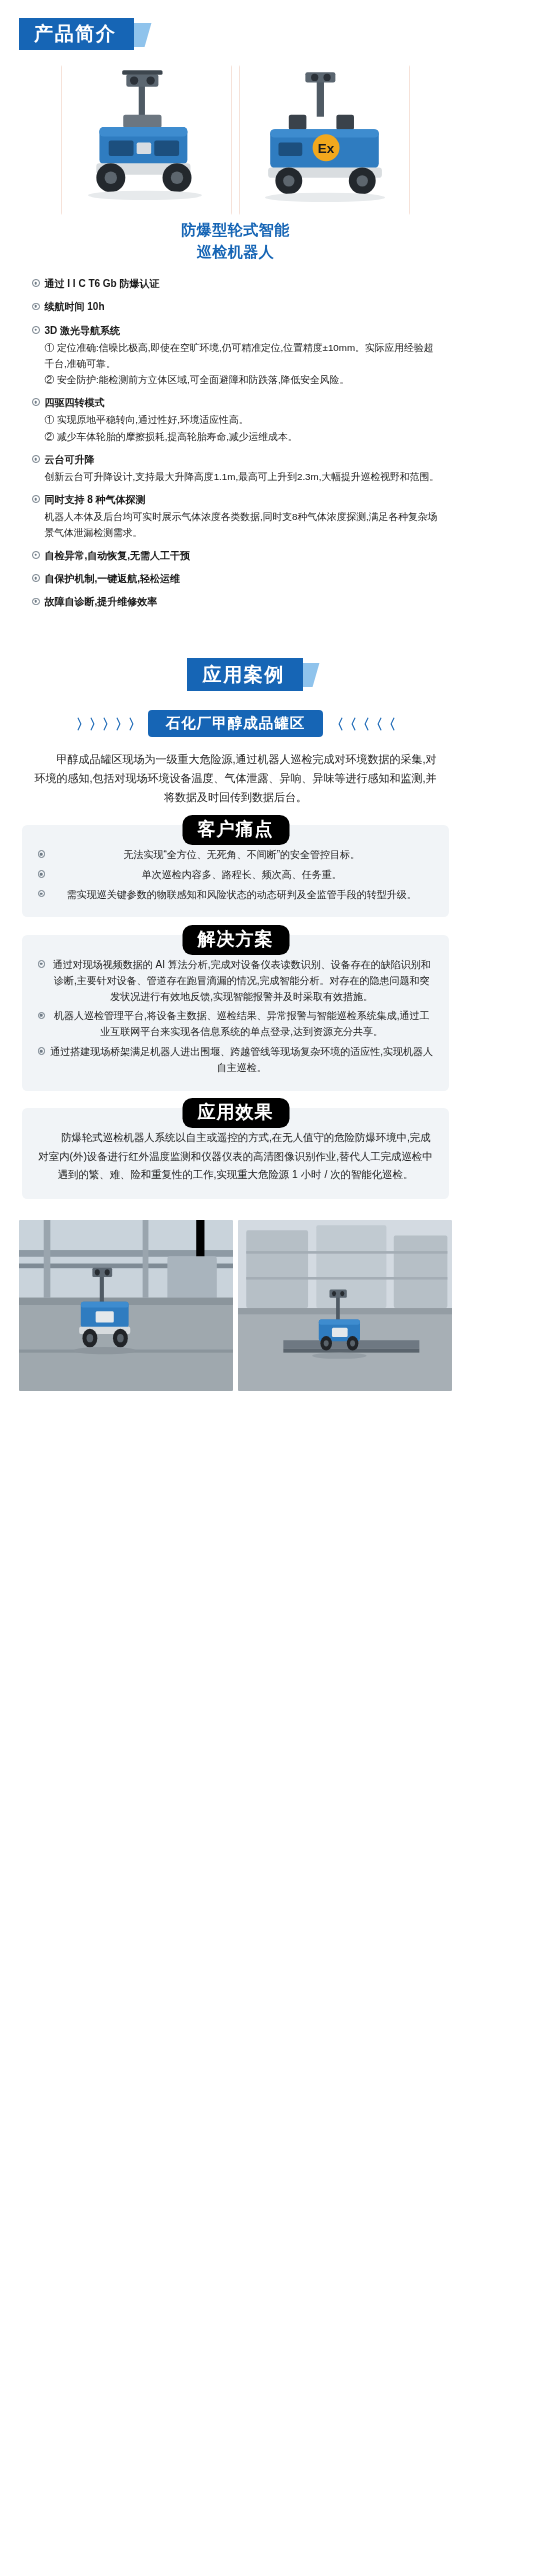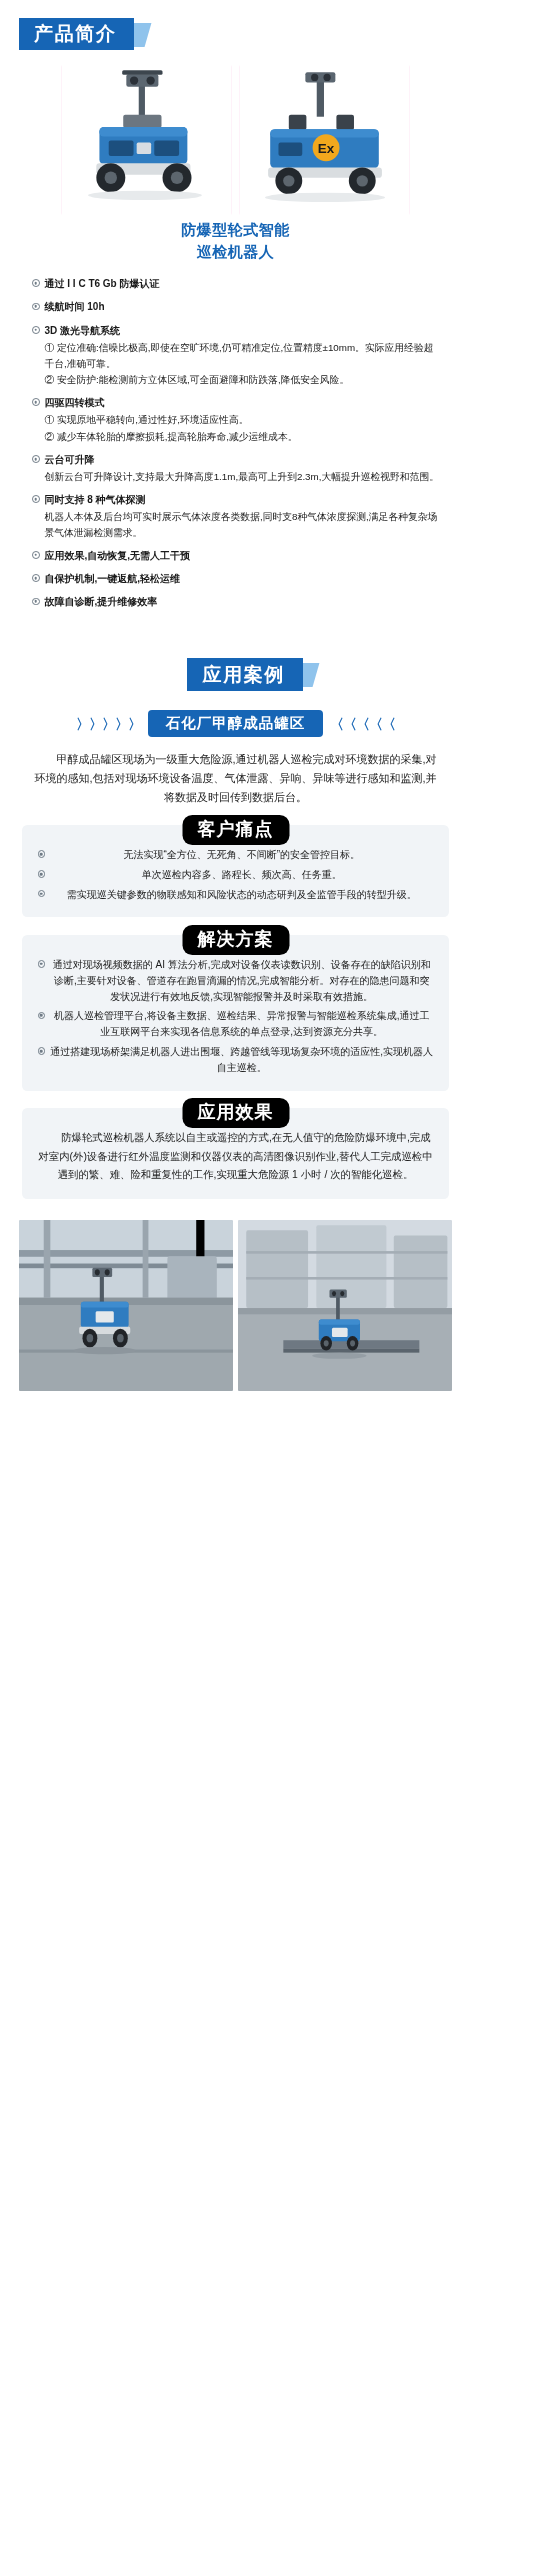--- a/index.html
+++ b/index.html
@@ -46,21 +46,21 @@
   .product-images {
     margin: 14.5px auto 0 auto;
     width: 362px;
     display:flex;
     justify-content:center;
     align-items:flex-end;
     gap:6.2px;
   }
   .robot-photo {
     position:relative;
-    background:#f9a8d4;
+    background:#c2410c;
     border-radius:2.1px;
   }
   .robot-photo.left { width:171px; height:150px; }
   .robot-photo.right { width:171px; height:150px; }
 
   
   .robot-photo svg { display:block; width:100%; height:100%; }
 
   .product-title {
     text-align:center;
@@ -319,21 +319,21 @@
     <div class="feat-body">创新云台可升降设计,支持最大升降高度1.1m,最高可上升到2.3m,大幅提升巡检视野和范围。</div>
 
     <div class="feat-head">
       <span class="ring"></span>
       <span>同时支持 8 种气体探测</span>
     </div>
     <div class="feat-body">机器人本体及后台均可实时展示气体浓度各类数据,同时支8种气体浓度探测,满足各种复杂场景气体泄漏检测需求。</div>
 
     <div class="feat-head">
       <span class="ring"></span>
-      <span>应用效果,自动恢复,无需人工干预</span>
+      <span>自检异常,自动恢复,无需人工干预</span>
     </div>
 
     <div class="feat-head">
       <span class="ring"></span>
       <span>自保护机制,一键返航,轻松运维</span>
     </div>
 
     <div class="feat-head">
       <span class="ring"></span>
       <span>故障自诊断,提升维修效率</span>

